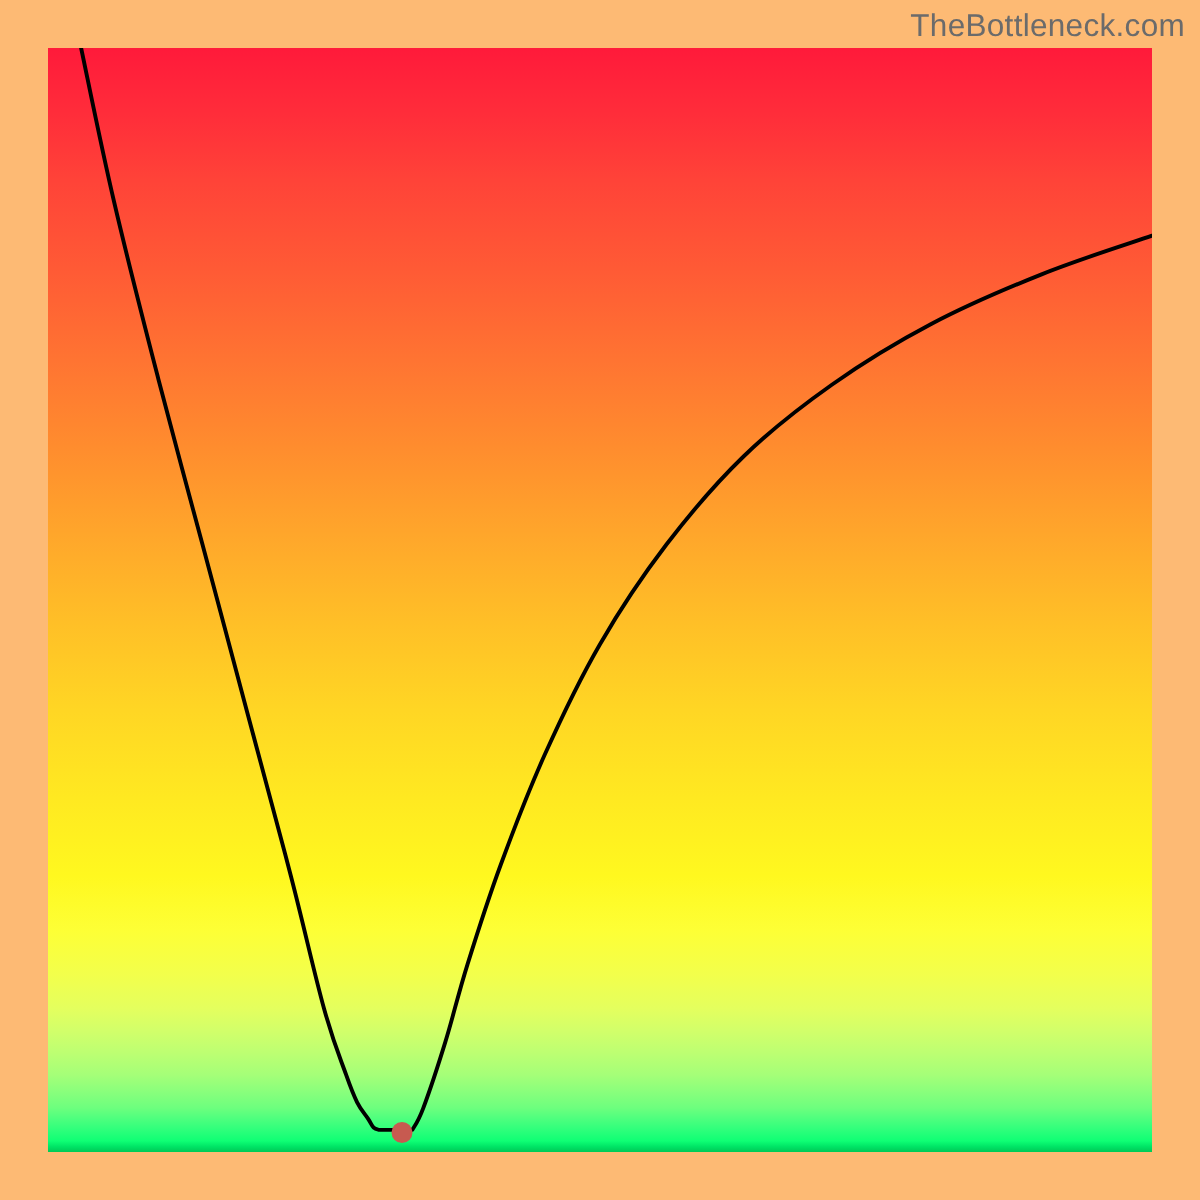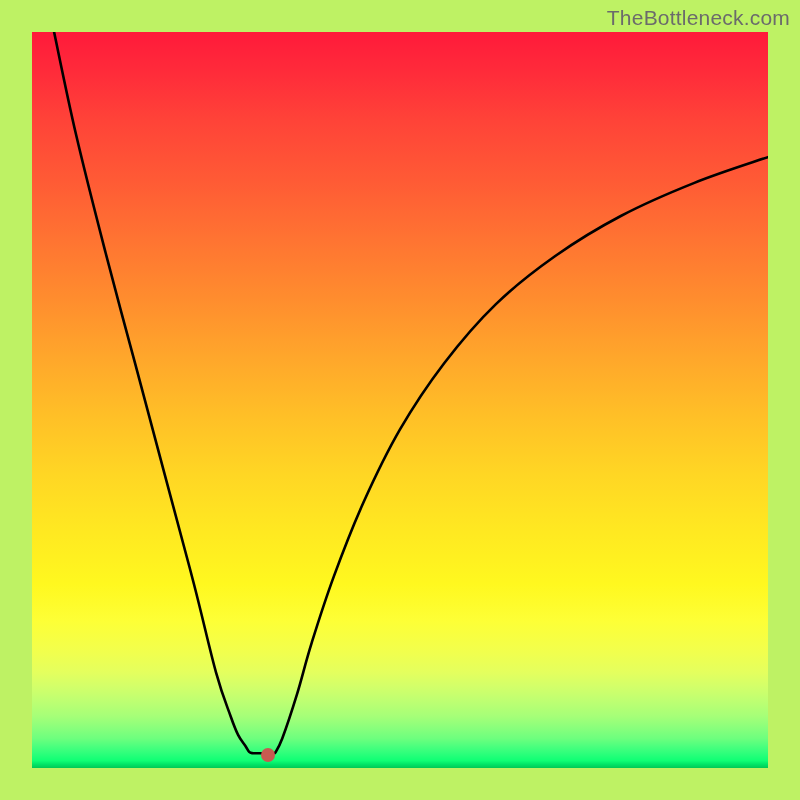--- a/index.html
+++ b/index.html
@@ -8,21 +8,21 @@
     width: 800px;
     height: 800px;
     overflow: hidden;
     background: #000;
     font-family: Arial, Helvetica, sans-serif;
   }
   .frame {
     position: relative;
     width: 800px;
     height: 800px;
-    background: #bef264;
+    background: #fdba74;
   }
   .plot-area {
     position: absolute;
     left: 32px;
     top: 32px;
     width: 736px;
     height: 736px;
     
     background: linear-gradient(to bottom,
       #ff1a3a 0%,

